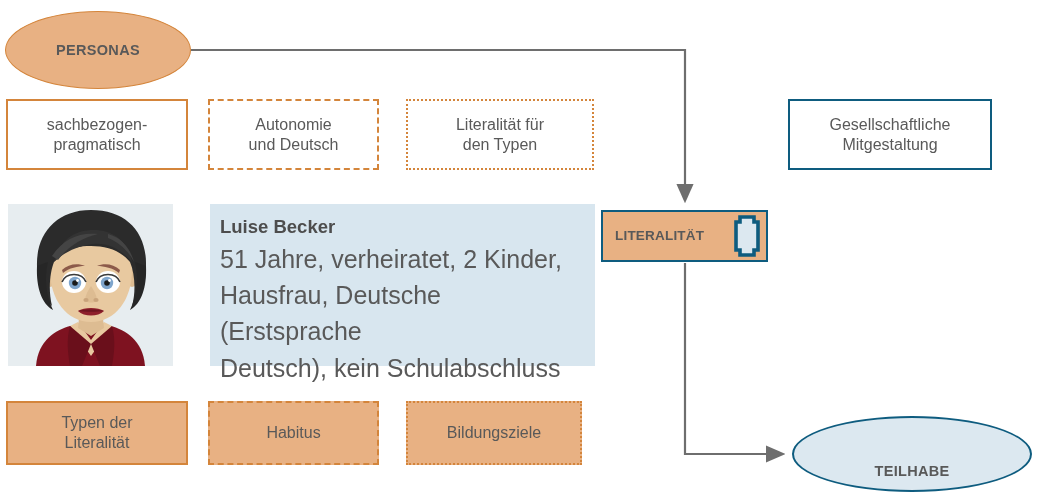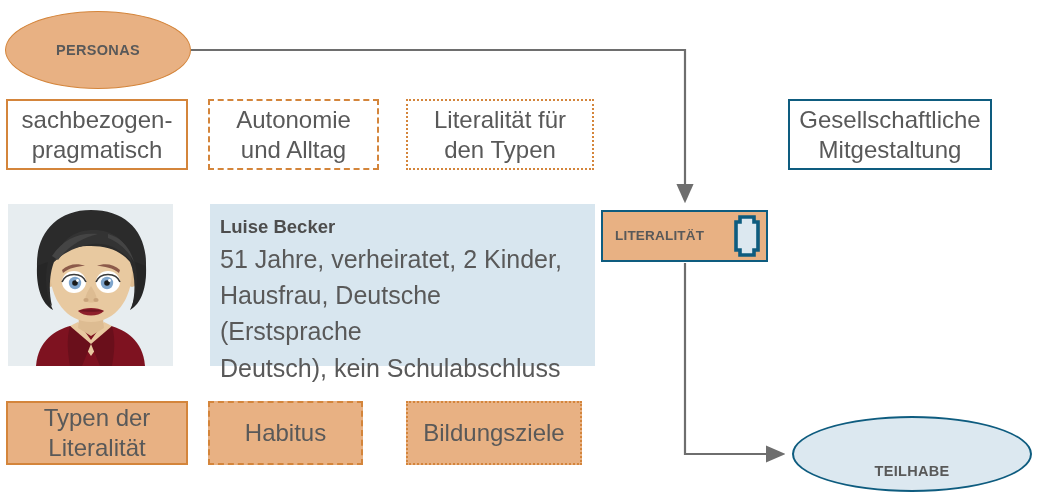--- a/index.html
+++ b/index.html
@@ -62,40 +62,40 @@
   }
 
   
   .box {
     position: absolute;
     display: flex;
     align-items: center;
     justify-content: center;
     box-sizing: border-box;
   }
-  .box .lbl { font-size: 24px; }
+  .box .lbl { font-size: 16px; }
 
   
   .top-box { top: 99px; height: 71px; background: #ffffff; }
   #box-sachbezogen { left: 6px;   width: 182px; border: 2px solid #D4853B; }
   #box-autonomie   { left: 208px; width: 171px; border: 2px dashed #D4853B; }
   #box-literalitaet-alltag { left: 406px; width: 188px; border: 2px dotted #D4853B; }
 
   
   #box-gesellschaftliche {
     left: 788px; top: 99px;
     width: 204px; height: 71px;
     background: #ffffff;
     border: 2px solid #0E5C7F;
   }
 
   
   .bottom-box { top: 401px; height: 64px; background: #E8B183; }
   #box-typen     { left: 6px;   width: 182px; border: 2px solid #D4853B; justify-content: center; }
-  #box-habitus   { left: 208px; width: 155px; border: 2px dashed #D4853B; }
+  #box-habitus   { left: 208px; width: 171px; border: 2px dashed #D4853B; }
   #box-bildungsziele { left: 406px; width: 176px; border: 2px dotted #D4853B; }
 
   
   #node-literalitaet {
     position: absolute;
     left: 601px; top: 210px;
     width: 167px; height: 52px;
     background: #E8B183;
     border: 2px solid #0E5C7F;
     box-sizing: border-box;
@@ -177,21 +177,21 @@
     <span class="lbl">PERSONAS</span>
   </div>
 
   <div class="box top-box" id="box-sachbezogen">
     <span class="lbl">sachbezogen-
 pragmatisch</span>
   </div>
 
   <div class="box top-box" id="box-autonomie">
     <span class="lbl">Autonomie
-und Alltag</span>
+und Deutsch</span>
   </div>
 
   <div class="box top-box" id="box-literalitaet-alltag">
     <span class="lbl">Literalität für
 den Typen</span>
   </div>
 
   <div class="box" id="box-gesellschaftliche">
     <span class="lbl">Gesellschaftliche
 Mitgestaltung</span>

